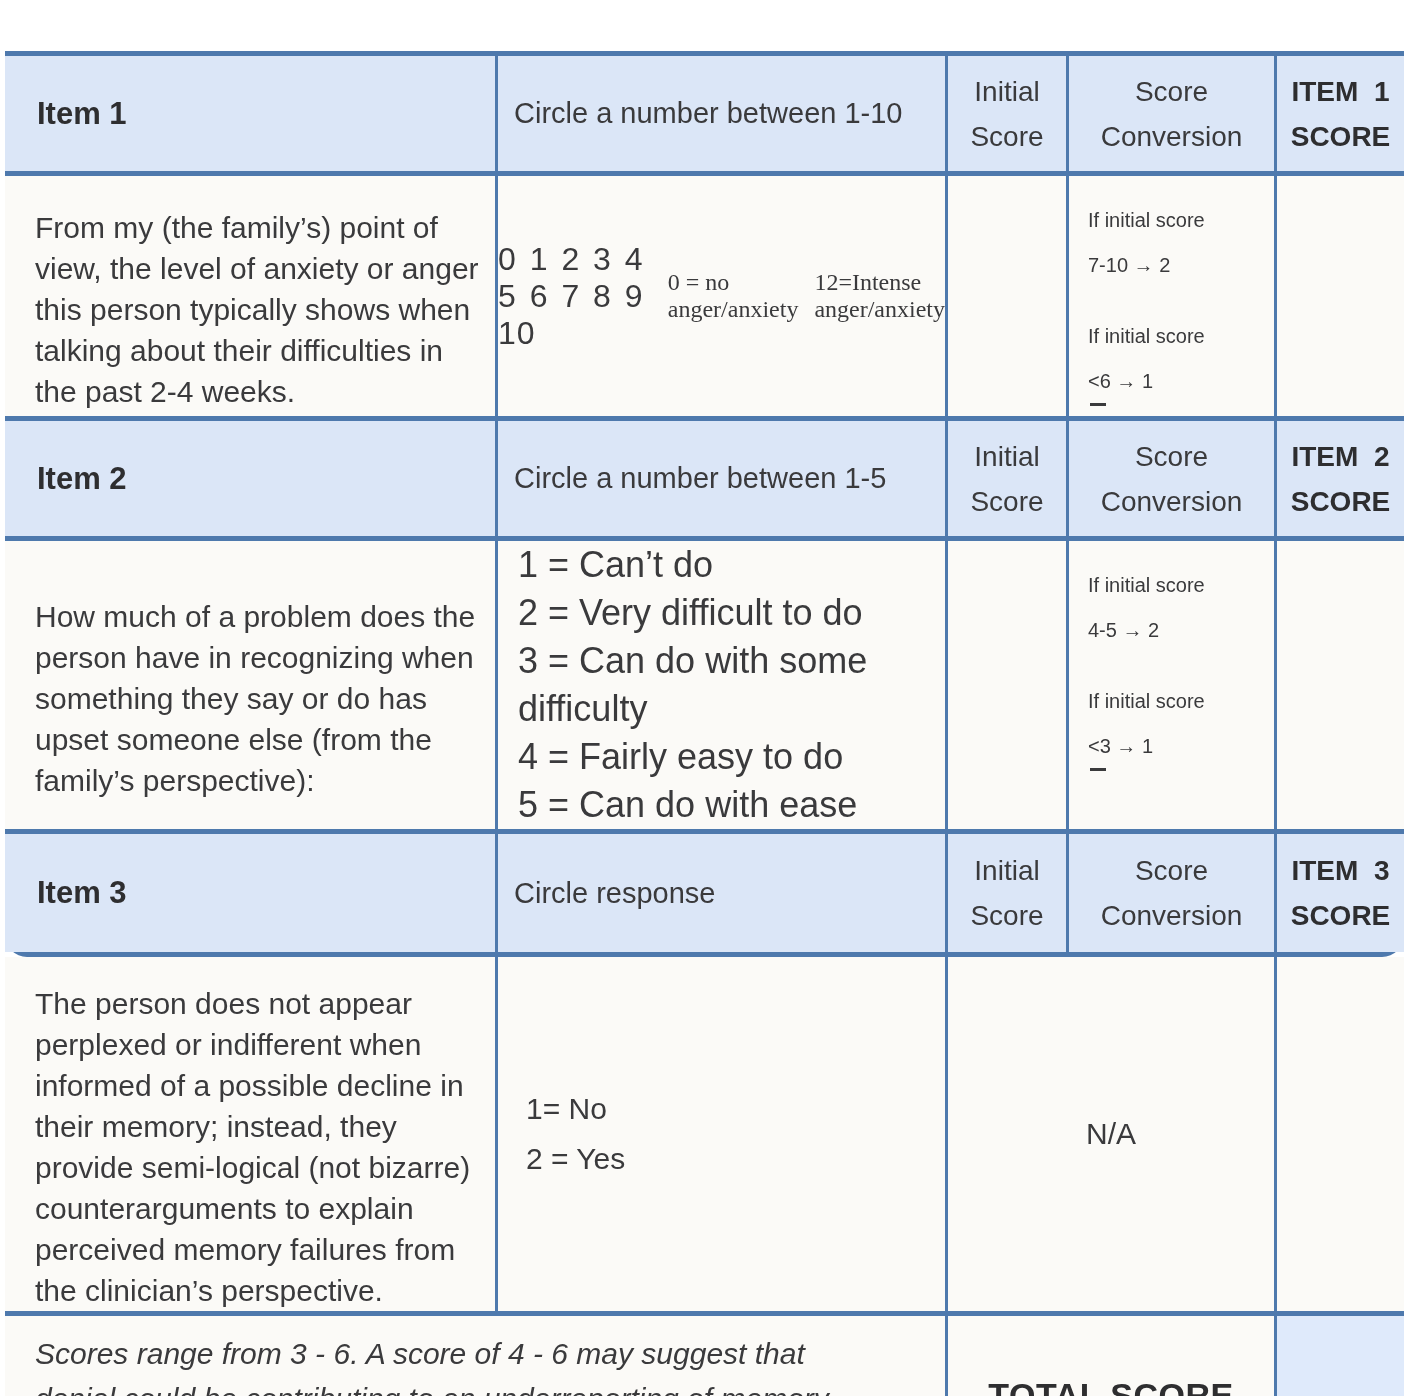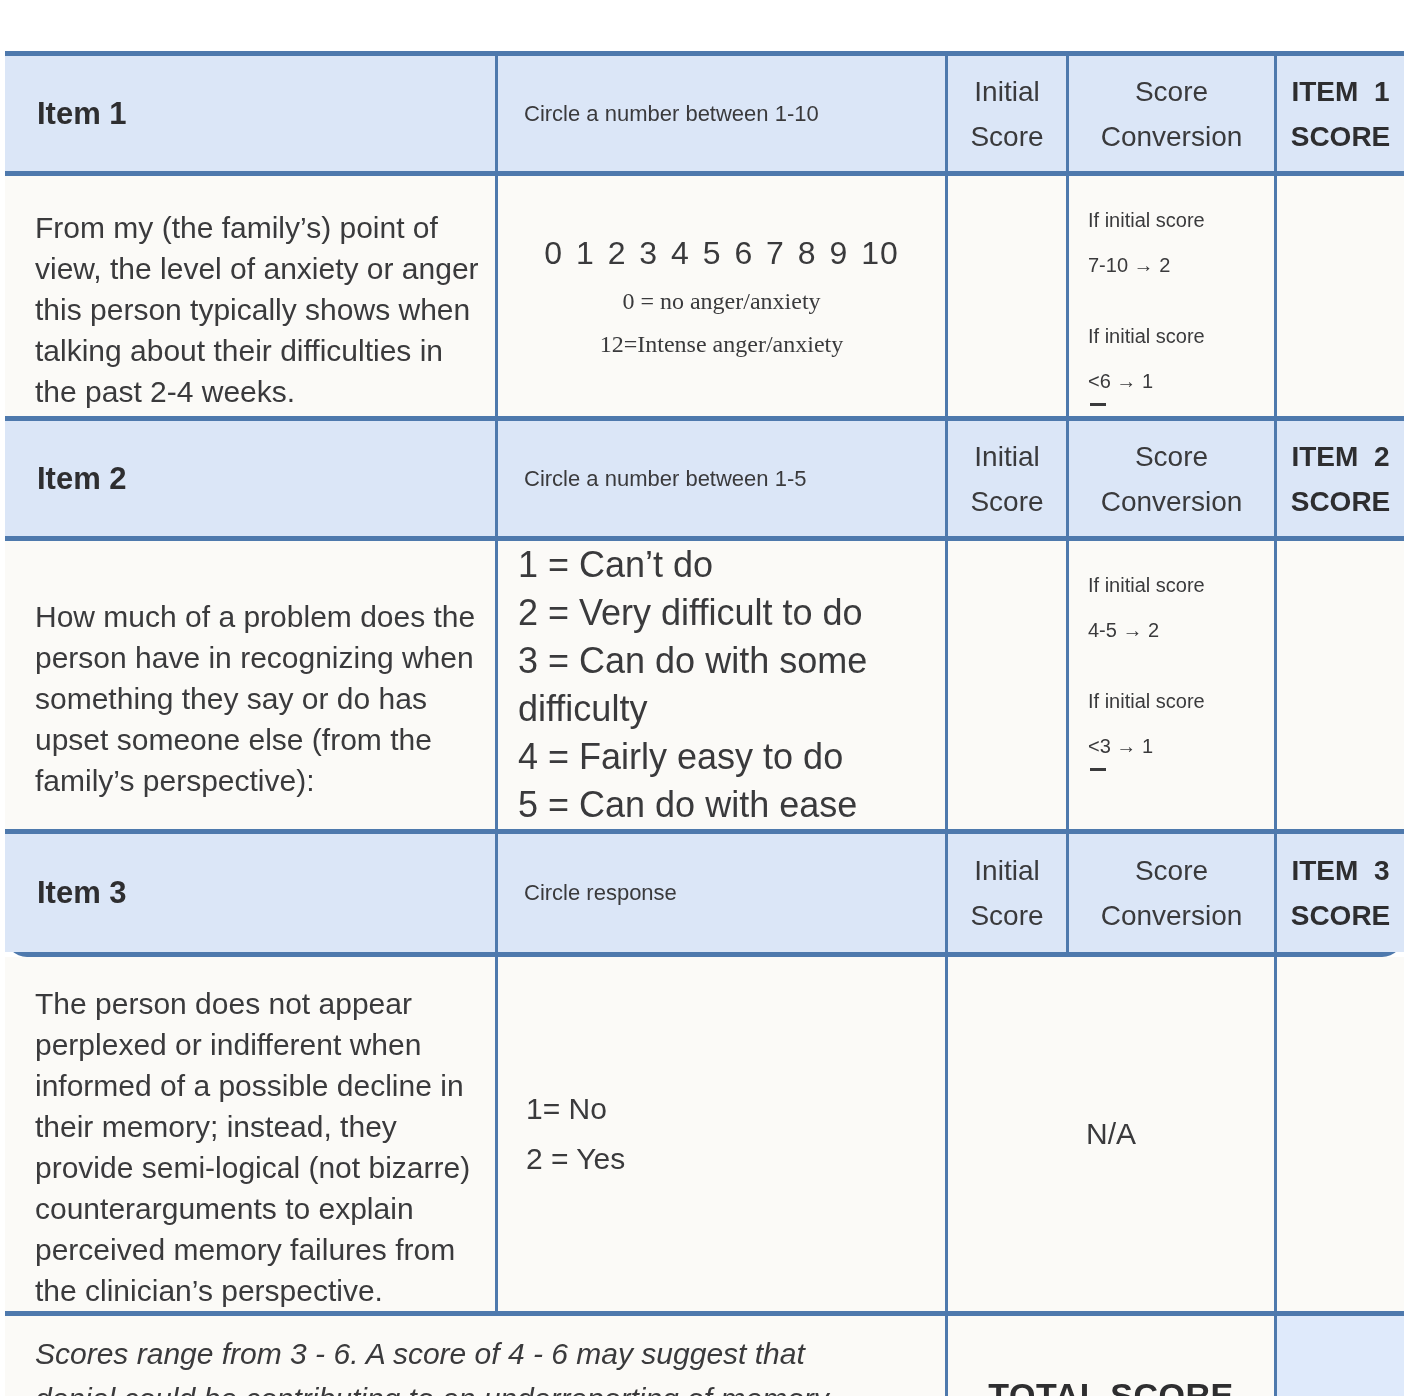--- a/index.html
+++ b/index.html
@@ -42,43 +42,43 @@
   .h-footer     { min-height: 158px; }
 
   
   .item-label {
     display: flex; align-items: center;
     padding-left: 32px;
     font-size: 31px; font-weight: bold; color: #2e2e30;
   }
   .instruction {
     display: flex; align-items: center;
-    padding-left: 26px;
-    font-size: 22px;
+    padding-left: 16px;
+    font-size: 29px;
   }
   .small-hdr {
     display: flex; flex-direction: column;
     align-items: center; justify-content: center;
     font-size: 28px; line-height: 45px;
     text-align: center;
   }
   .score-hdr {
     display: flex; flex-direction: column;
     align-items: center; justify-content: center;
     font-size: 28px; line-height: 45px;
     font-weight: bold; color: #2e2e30;
     word-spacing: 8px; text-align: center;
   }
   .desc {
     padding: 26px 8px 0 30px;
     font-size: 30px; line-height: 41px;
     display: flex; flex-direction: column; justify-content: center;
   }
   .scale-cell {
-    display: flex; flex-direction: column;
+    display: flex; flex-direction: row;
     align-items: center; justify-content: center;
     gap: 16px;
   }
   .scale-line { font-size: 32px; word-spacing: 3px; letter-spacing: 1px; }
   .anchor { font-size: 24px; font-family: Liberation Serif, serif; }
   .options-cell {
     display: flex; flex-direction: column; justify-content: center;
     padding-left: 20px;
     font-size: 36px; line-height: 48px;
   }

